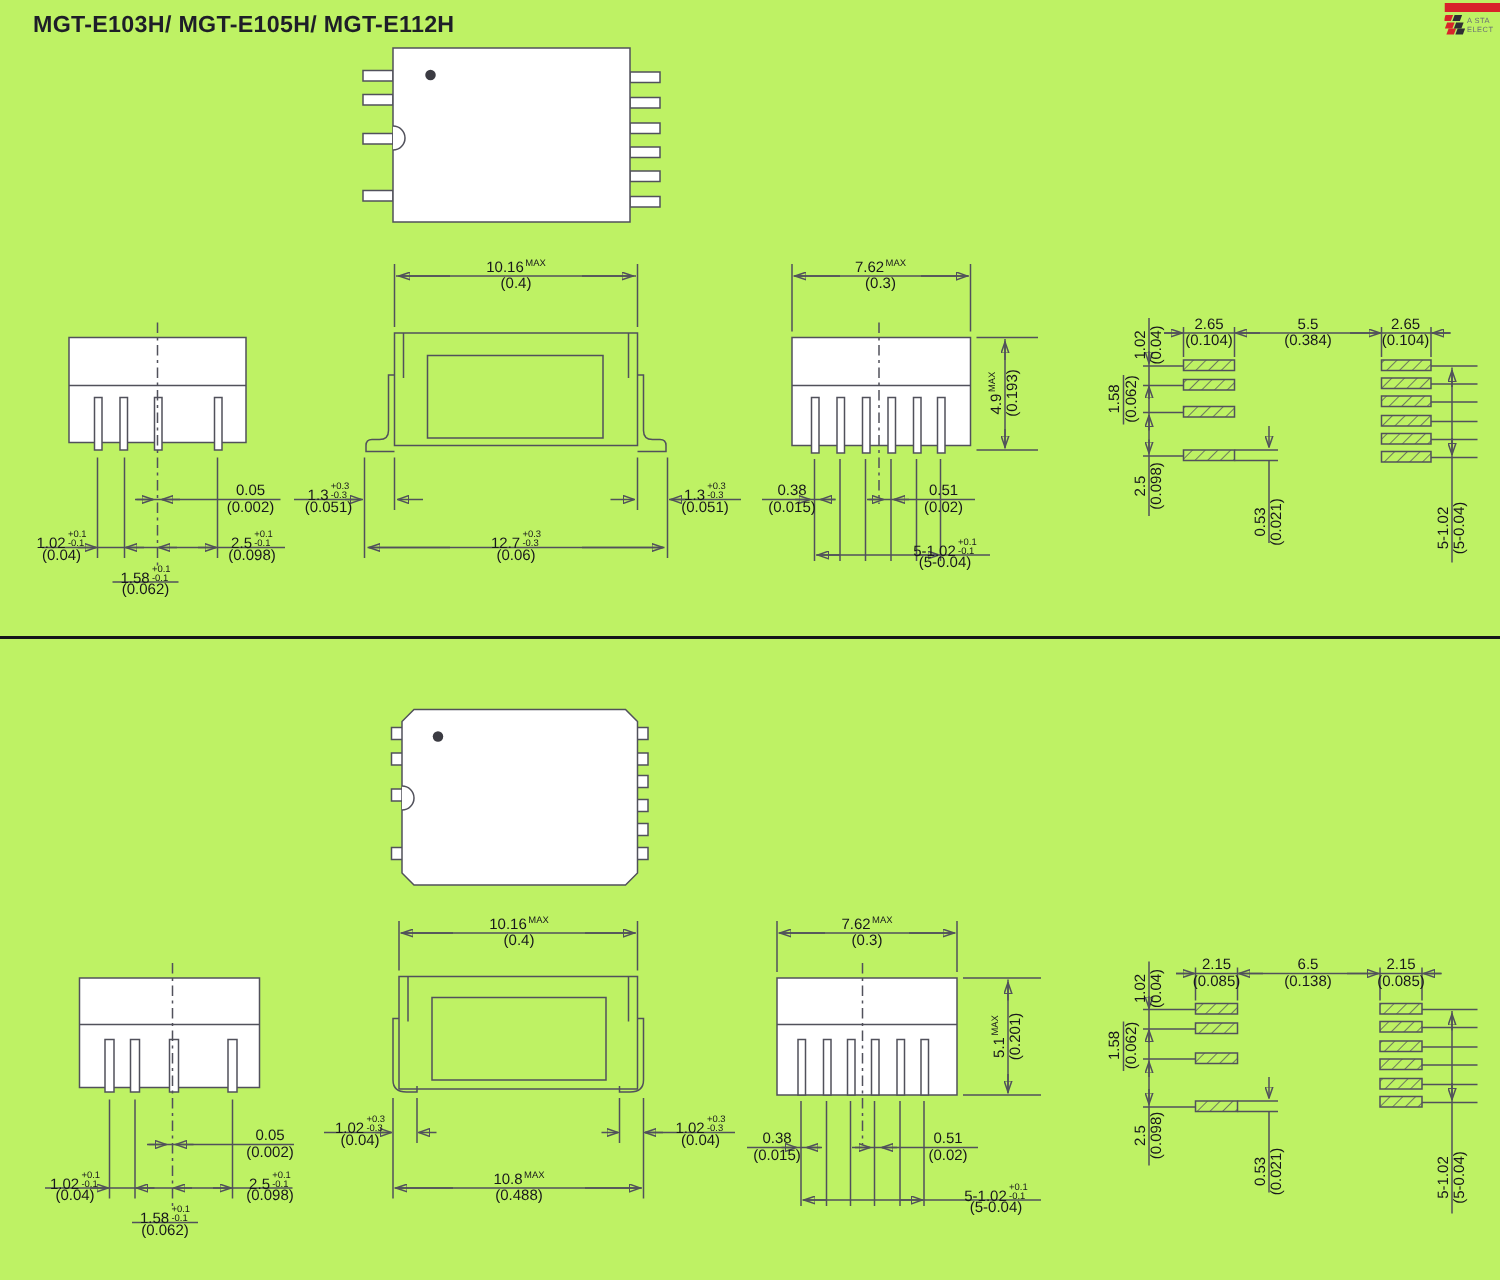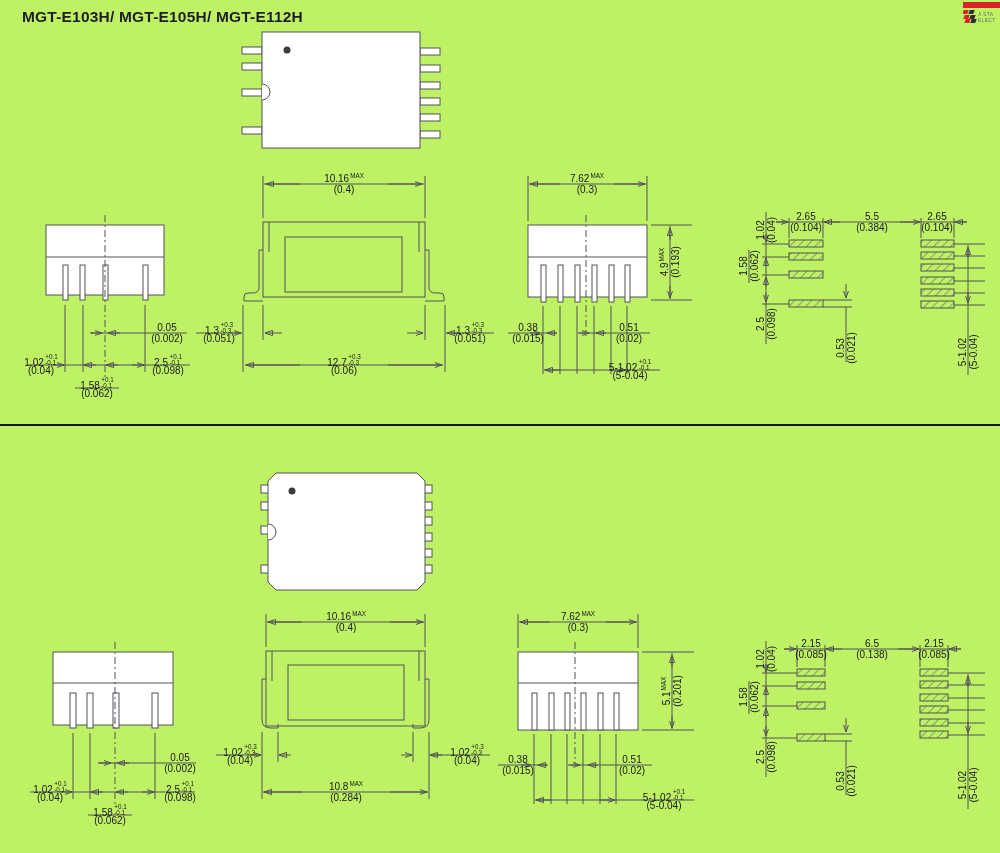--- a/index.html
+++ b/index.html
@@ -446,21 +446,21 @@
         <line x1="968" y1="295" x2="968" y2="306" marker-end="url(#a2)"></line>
       </g>
     </svg>
 
     <div class="dim c" style="left:346px;top:184px">
         <span class="dv">10.16<i class="mx">MAX</i></span>
         <span class="di">(0.4)</span>
       </div>
     <div class="dim c" style="left:346px;top:354px">
         <span class="dv">10.8<i class="mx">MAX</i></span>
-        <span class="di">(0.284)</span>
+        <span class="di">(0.488)</span>
       </div>
     <div class="dim c" style="left:240px;top:317px">
         <span class="dv">1.02<i class="tl"><b>+0.3</b><b>-0.3</b></i></span>
         <span class="di">(0.04)</span>
       </div>
     <div class="dim c" style="left:467px;top:317px">
         <span class="dv">1.02<i class="tl"><b>+0.3</b><b>-0.3</b></i></span>
         <span class="di">(0.04)</span>
       </div>
     <div class="dim c" style="left:50px;top:354px">

